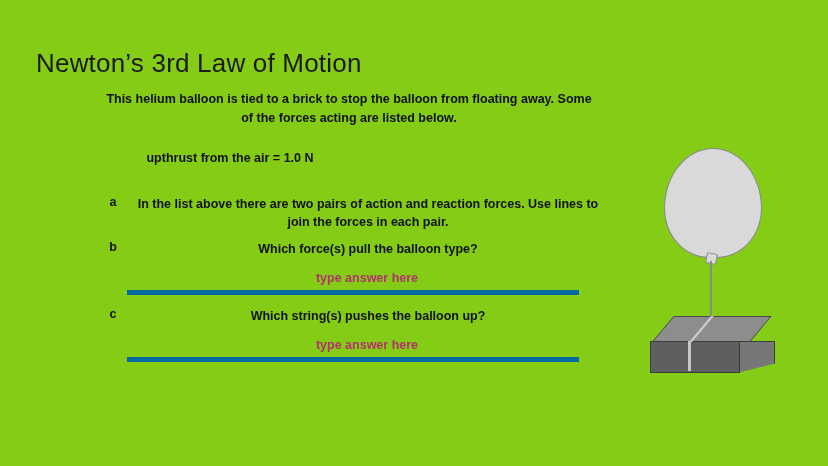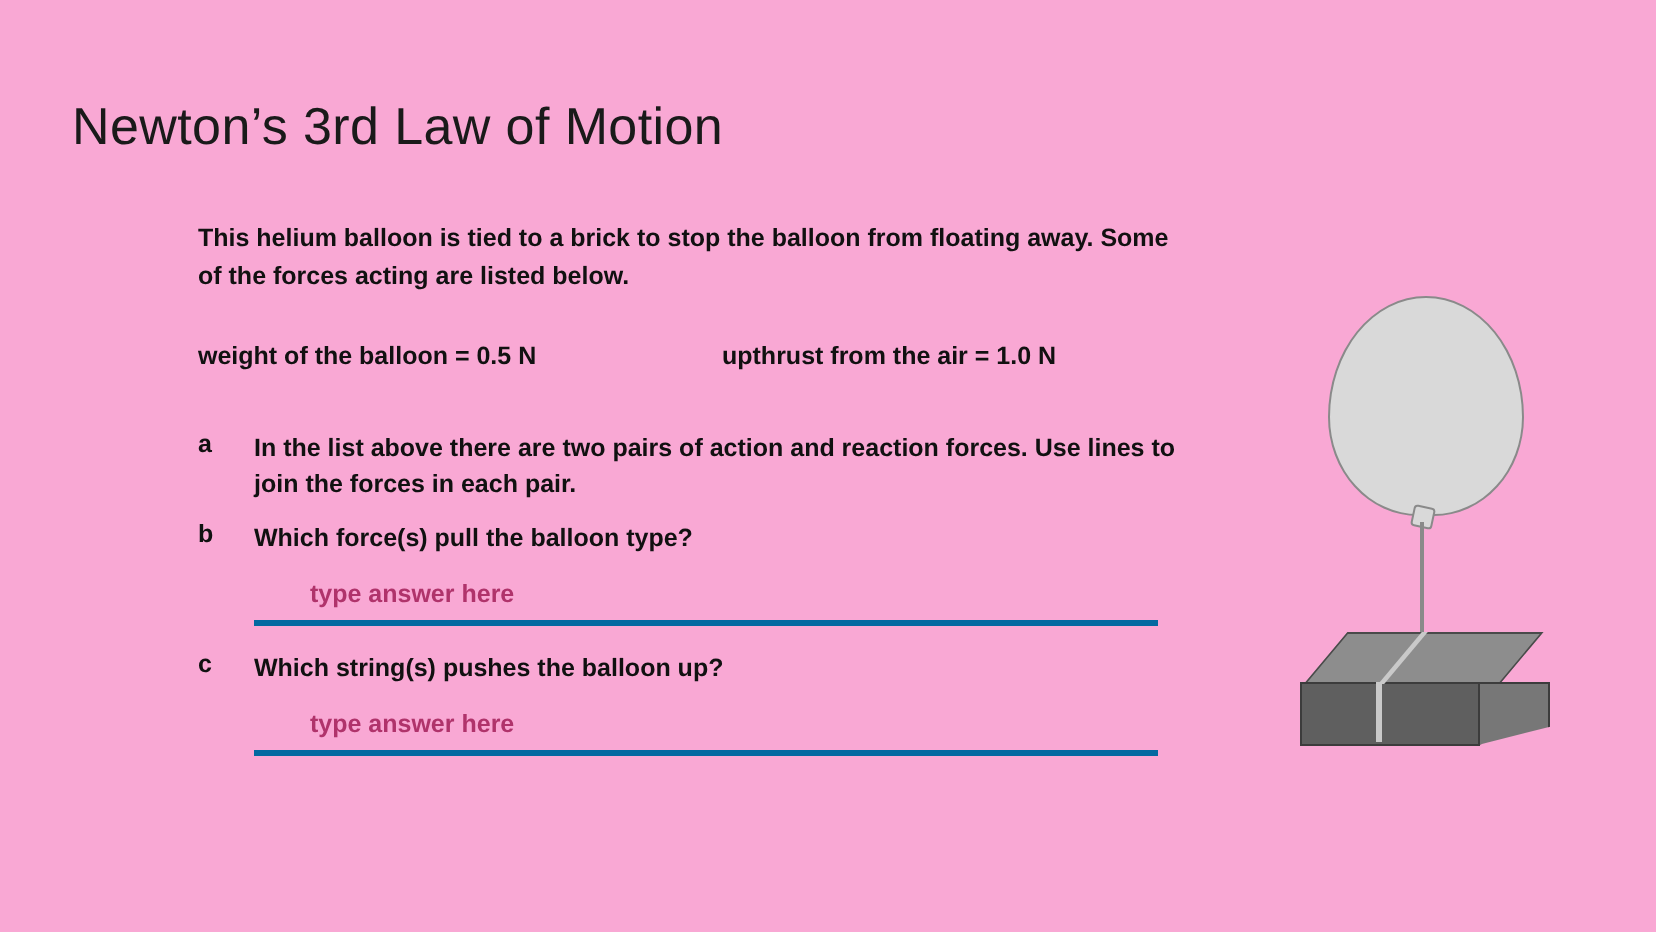--- a/index.html
+++ b/index.html
@@ -11,38 +11,39 @@
     width: 828px;
     height: 466px;
     position: relative;
     font-family: "Liberation Sans", sans-serif;
     color: #000000;
     overflow: hidden;
   }
   .slide {
     position: absolute;
     inset: 0;
-    background: #f9a8d4;
+    background: #84cc16;
   }
   .slide-title {
     position: absolute;
     left: 36px;
     top: 48px;
     font-size: 26px;
     font-weight: 400;
     color: #1a1a1a;
     letter-spacing: 0.2px;
     white-space: nowrap;
   }
 
   .worksheet {
     position: absolute;
     left: 99px;
-    top: 110px;
+    top: 90px;
     width: 510px;
+    text-align: center;
   }
 
   .intro {
     font-size: 12.5px;
     line-height: 1.55;
     color: #111111;
     font-weight: 600;
     width: 500px;
   }
 
@@ -72,21 +73,21 @@
   }
   .q-letter {
     font-weight: 700;
   }
   .q-text {
     line-height: 1.45;
   }
   .answer-line {
     margin-left: 28px;
     width: 452px;
-    border-bottom: 3px solid #0369a1;
+    border-bottom: 5px solid #0369a1;
     padding: 1px 0 4px 28px;
     box-sizing: border-box;
     margin-bottom: 12px;
   }
   .answer-placeholder {
     color: #b0336b;
     font-size: 12.5px;
     font-weight: 600;
   }
 
@@ -187,21 +188,20 @@
 
 <div class="slide">
 
   <div class="slide-title">Newton’s 3rd Law of Motion</div>
 
   <div class="worksheet">
 
     <div class="intro">This helium balloon is tied to a brick to stop the balloon from floating away. Some of the forces acting are listed below.</div>
 
     <div class="forces-grid">
-      <div class="cell">weight of the balloon = 0.5 N</div>
       <div class="cell">upthrust from the air = 1.0 N</div>
     </div>
 
     <div class="questions">
 
       <div class="q-row">
         <div class="q-letter">a</div>
         <div class="q-text">In the list above there are two pairs of action and reaction forces. Use lines to join the forces in each pair.</div>
       </div>
 

